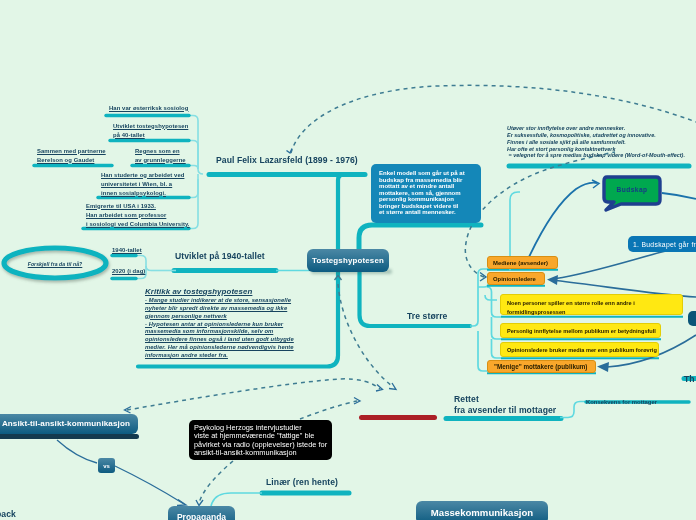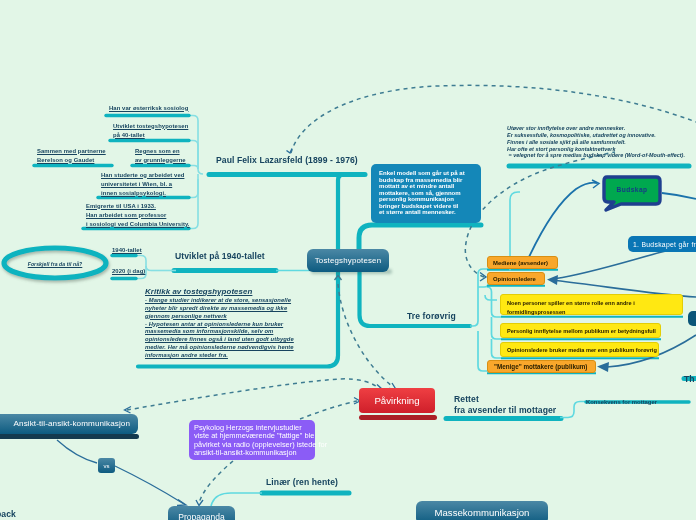--- a/index.html
+++ b/index.html
@@ -11,21 +11,21 @@
 
   
   .lbl{position:absolute;color:#17445f;white-space:pre;line-height:1.52;}
 
   .b-main{font-size:8.6px;font-weight:bold;letter-spacing:.08px;}
   .b-sub{font-size:5.9px;font-weight:bold;letter-spacing:.08px;line-height:9px;text-decoration:underline;}
   .b-small{font-size:5.9px;font-weight:bold;}
   .b-ital{font-style:italic;}
 
   
-  .node{position:absolute;border-radius:6px;color:#fff;font-weight:normal;
+  .node{position:absolute;border-radius:6px;color:#fff;font-weight:bold;
         display:flex;align-items:center;justify-content:center;text-align:center;
         box-sizing:border-box;}
   .node.blue{background:linear-gradient(180deg,#4b88a5 0%,#0d5b80 100%);}
   .node.red{background:linear-gradient(180deg,#ef3f43 0%,#cf1f2a 100%);}
   .shadowbar{position:absolute;border-radius:4px;}
 
   .infobox{position:absolute;background:#1487b8;color:#fff;border-radius:5px;
            box-sizing:border-box;font-weight:bold;display:block;white-space:pre;}
   .infobox2{position:absolute;background:#16678f;color:#fff;border-radius:5px;
            box-sizing:border-box;white-space:pre;}
@@ -202,21 +202,21 @@
 </div>
 
 <div class="infobox" style="left:371px;top:164px;width:110px;height:59px;padding:6px 0 0 8px;font-size:6.05px;line-height:6.5px;"><span>Enkel modell som går ut på at
 budskap fra massemedia blir
 mottatt av et mindre antall
 mottakere, som så, gjennom
 personlig kommunikasjon
 bringer budskapet videre til
 et større antall mennesker.</span></div>
 
-<div class="lbl b-main" style="left:407px;top:310px;">Tre forøvrig</div>
+<div class="lbl b-main" style="left:407px;top:310px;">Tre større</div>
 
 <div class="chip orange" style="left:487px;top:256px;width:71px;height:13px;padding-left:5px;font-size:5.9px;">
   <span>Mediene (avsender)</span>
 </div>
 <div class="chip orange" style="left:487px;top:272px;width:58px;height:13px;padding-left:5px;font-size:5.9px;">
   <span>Opinionsledere</span>
 </div>
 <div class="chip orange" style="left:487px;top:360px;width:109px;height:13px;padding-left:6px;font-size:6.3px;">
   <span>"Menige" mottakere (publikum)</span>
 </div>
@@ -242,35 +242,32 @@
             font-size:6.6px;font-weight:bold;letter-spacing:.45px;">Budskap</div>
 
 <div class="infobox2" style="left:628px;top:236px;width:82px;height:16px;padding:4.5px 0 0 5px;font-size:6.8px;white-space:nowrap;background:#0a76b5;letter-spacing:.3px;">
   <span>1. Budskapet går fr</span>
 </div>
 <div class="infobox2" style="left:688px;top:311px;width:22px;height:15px;padding:3px 0 0 4px;font-size:7px;background:#0b5578;font-weight:bold;">
   <span>2.</span>
 </div>
 
 <div class="shadowbar" style="left:358.5px;top:414.5px;width:78px;height:5px;background:#ab1f26;border-radius:3px;"></div>
-<div class="node red" style="left:359px;top:388px;width:76px;height:25px;font-size:9.7px;border-radius:4px;">
-  <span>Påvirkning</span>
-</div>
 <div class="lbl b-main" style="left:454px;top:394px;line-height:11px;">Rettet
 fra avsender til mottager</div>
 <div class="lbl b-small" style="left:586px;top:398px;">Konsekvens for mottager</div>
 
 <div class="shadowbar" style="left:-20px;top:433.5px;width:159px;height:5px;background:#143a4e;border-radius:3px;"></div>
 <div class="node blue" style="left:-30px;top:413.5px;width:168px;height:20px;font-size:8.1px;border-radius:6px;letter-spacing:.1px;justify-content:flex-end;padding-right:8px;">
   <span>Ansikt-til-ansikt-kommunikasjon</span>
 </div>
 <div class="node blue" style="left:98px;top:458px;width:17px;height:15px;font-size:6px;border-radius:3px;">
   <span>vs</span>
 </div>
-<div class="infobox2" style="left:189px;top:420px;width:126px;height:40px;padding:3.5px 0 0 5px;font-size:7.4px;line-height:8.6px;background:#8b5cf6;"><span>Psykolog Herzogs intervjustudier
+<div class="infobox2" style="left:189px;top:420px;width:143px;height:40px;padding:3.5px 0 0 5px;font-size:7.4px;line-height:8.6px;background:#000000;"><span>Psykolog Herzogs intervjustudier
 viste at hjemmeværende "fattige" ble
 påvirket via radio (opplevelser) istede for
 ansikt-til-ansikt-kommunikasjon</span></div>
 
 <div class="lbl b-main" style="left:266px;top:476px;">Linær (ren hente)</div>
 
 <div class="node blue" style="left:168px;top:505.5px;width:67px;height:22px;font-size:8.5px;border-radius:6px;">
   <span>Propaganda</span>
 </div>
 <div class="node blue" style="left:416px;top:501px;width:132px;height:23px;font-size:9.6px;border-radius:6px;">

